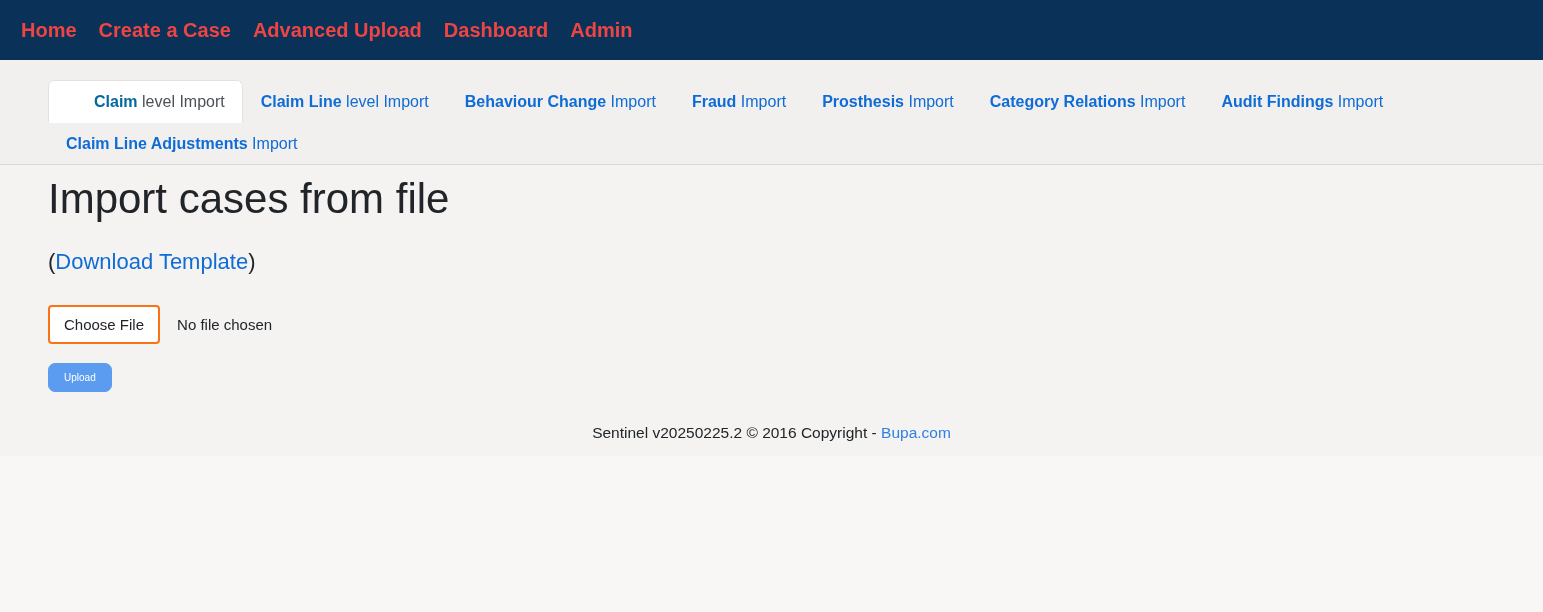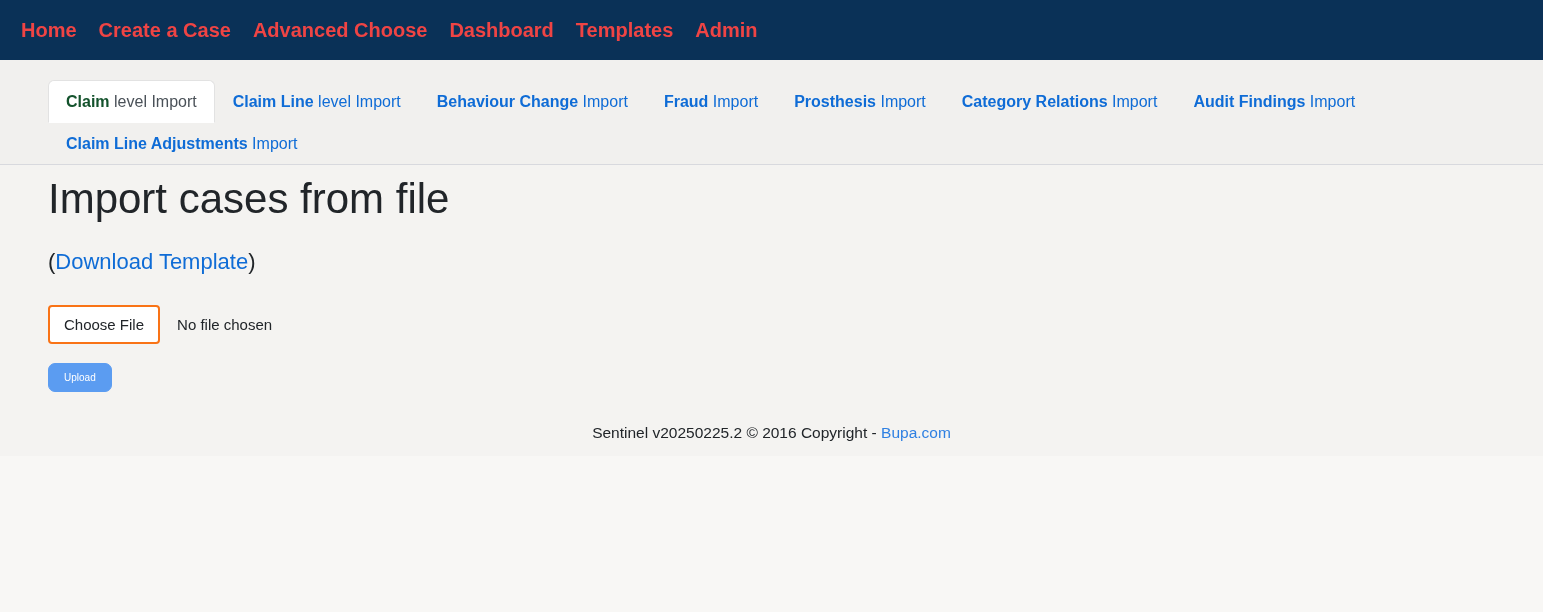--- a/index.html
+++ b/index.html
@@ -53,21 +53,21 @@
     color:var(--link-blue);
     white-space:nowrap;
     cursor:pointer;
     margin-bottom:-1px;
   }
   .tab .b{font-weight:700;}
   .tab.active{
     background:#ffffff;
     border-color:#e2e2e2 #e2e2e2 #ffffff;
   }
-  .tab.active .b{color:#14532d;}
+  .tab.active .b{color:#0369a1;margin-left:28px;}
   .tab.active .r{color:#4a5158;}
   
   .content{
     background:#f4f3f1;
     padding:1px 48px 14px 48px;
   }
   h1{
     margin:8px 0 0 0;
     font-size:42px;
     line-height:50px;
@@ -128,23 +128,22 @@
     cursor:pointer;
   }
 </style>
 </head>
 <body>
 
 <nav class="navbar">
   <div class="nav-items">
       <a href="#" class="nav-item">Home</a>
       <a href="#" class="nav-item">Create a Case</a>
-      <a href="#" class="nav-item">Advanced Choose</a>
+      <a href="#" class="nav-item">Advanced Upload</a>
       <a href="#" class="nav-item">Dashboard</a>
-      <a href="#" class="nav-item">Templates</a>
       <a href="#" class="nav-item">Admin</a>
     </div>
 </nav>
 
 <div class="tabstrip">
     <a href="#" class="tab active"><span class="b">Claim</span><span class="r"> level Import</span></a>
     <a href="#" class="tab"><span class="b">Claim Line</span><span class="r"> level Import</span></a>
     <a href="#" class="tab"><span class="b">Behaviour Change</span><span class="r"> Import</span></a>
     <a href="#" class="tab"><span class="b">Fraud</span><span class="r"> Import</span></a>
     <a href="#" class="tab"><span class="b">Prosthesis</span><span class="r"> Import</span></a>

